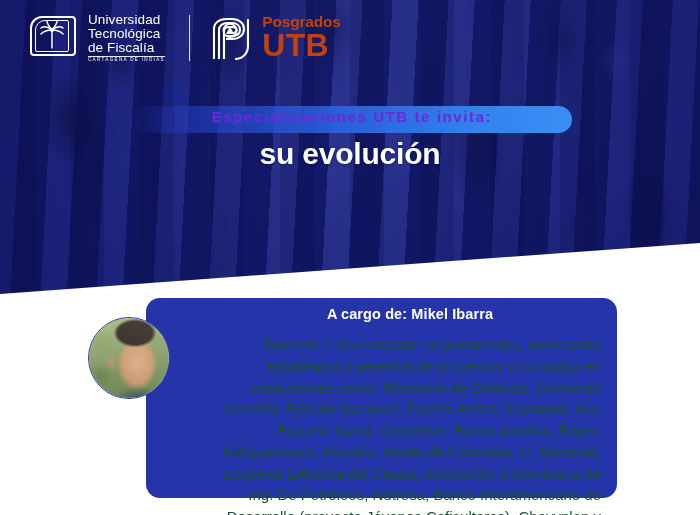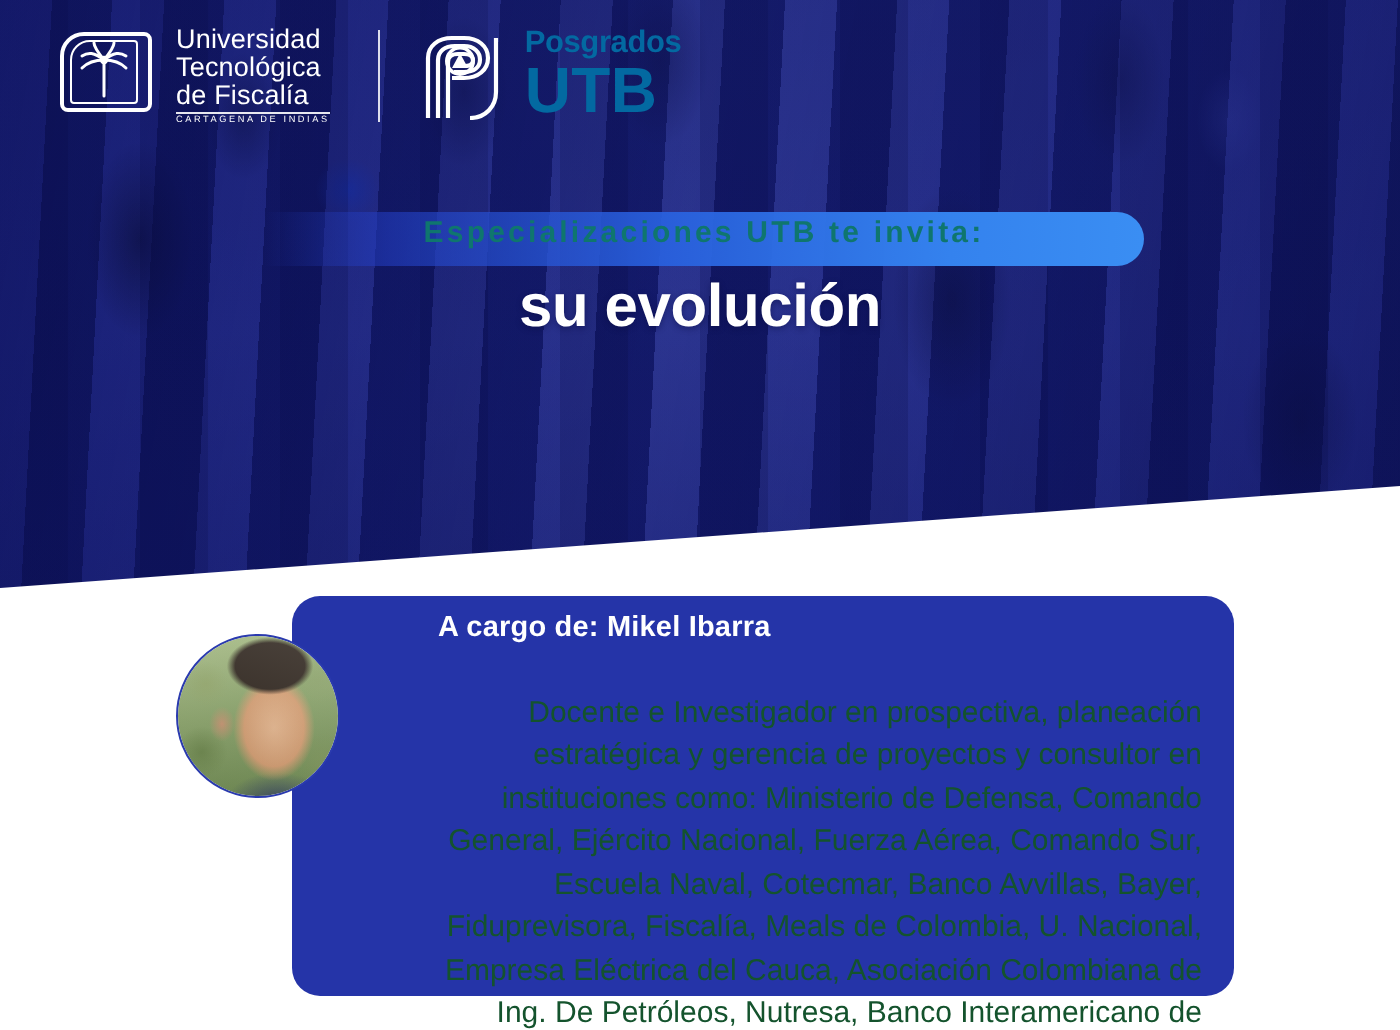--- a/index.html
+++ b/index.html
@@ -154,21 +154,21 @@
   }
 
   .pg-mark {
     width: 42px; height: 44px;
     flex: none;
     color: #ffffff;
   }
 
   .pg-text {
     margin-left: 10px;
-    color: #0369a1;
+    color: #c2410c;
     line-height: .98;
     flex: none;
   }
   .pg-text .pg1 {
     font-size: 15.5px;
     font-weight: 700;
     letter-spacing: -.2px;
   }
   .pg-text .pg2 {
     font-size: 32px;
@@ -191,21 +191,21 @@
       rgba(58,142,243,1) 100%);
     z-index: 5;
   }
   .eyebrow-label {
     position: absolute;
     left: 132px; top: 106px;
     width: 440px; height: 21px;
     display: flex;
     align-items: center;
     justify-content: center;
-    color: #0f766e;
+    color: #6d28d9;
     font-size: 15px;
     font-weight: 700;
     letter-spacing: 1.6px;
     z-index: 6;
     white-space: nowrap;
   }
 
   
   .hero-title {
     position: absolute;
@@ -236,21 +236,22 @@
     left: 219px; top: 306px;
     width: 382px;
     z-index: 6;
   }
 
   .card-heading {
     color: #ffffff;
     font-size: 14.5px;
     font-weight: 700;
     letter-spacing: .1px;
-    margin-bottom: 24px;
+    margin-bottom: 12px;
+    text-align: center;
   }
 
   .card-bio {
     color: #14532d;
     font-size: 15px;
     line-height: 1.43;
     letter-spacing: 0;
     text-align: right;
   }
 

